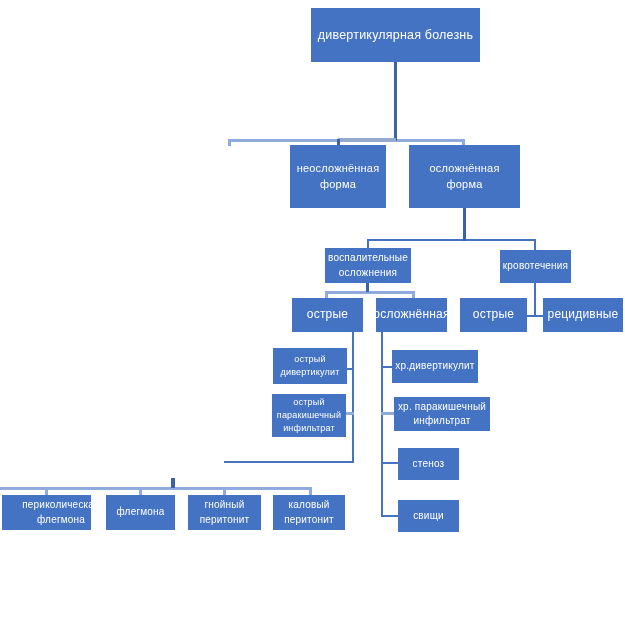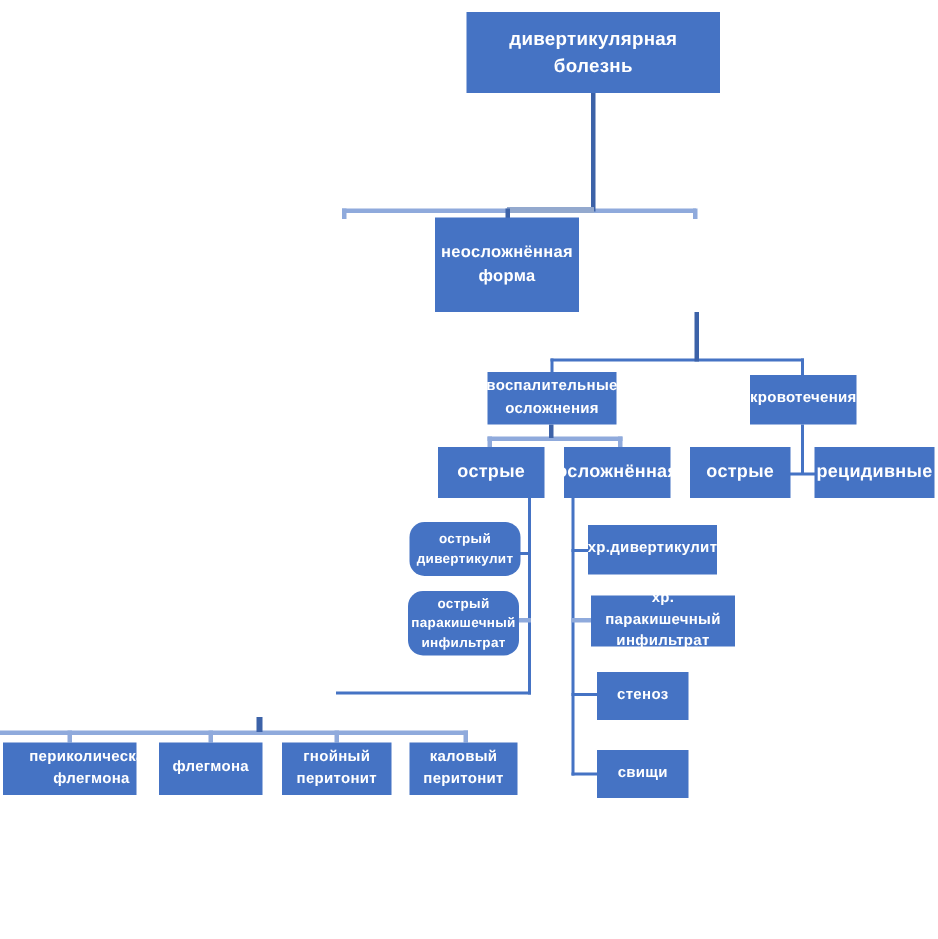--- a/index.html
+++ b/index.html
@@ -21,28 +21,27 @@
     color: #ffffff;
     display: flex;
     align-items: center;
     justify-content: center;
     text-align: center;
     line-height: 1.45;
     box-sizing: border-box;
     padding: 2px 3px;
     letter-spacing: 0.2px;
     z-index: 3;
-    font-weight: bold;
   }
   .n-root   { font-size: 12.5px; }
   .n-lvl2   { font-size: 11px; }
   .n-lvl3   { font-size: 10px; }
   .n-lvl4   { font-size: 12px; }
   .n-leaf   { font-size: 10px; }
-  .n-small  { font-size: 9px; border-radius: 10px; }
+  .n-small  { font-size: 9px; }
 
   .conn {
     position: absolute;
     background: #4573C4;
     z-index: 1;
   }
   .conn-light {
     position: absolute;
     background: #8FAADC;
     z-index: 1;
@@ -97,20 +96,21 @@
   <div class="conn-light" style="left:45px; top:487px; width:3px; height:8px;"></div>
   <div class="conn-light" style="left:139px; top:487px; width:3px; height:8px;"></div>
   <div class="conn-light" style="left:223px; top:487px; width:3px; height:8px;"></div>
   <div class="conn-light" style="left:309px; top:487px; width:3px; height:8px;"></div>
 
   <div class="node n-root" style="left:311px; top:8px; width:169px; height:54px;">дивертикулярная болезнь</div>
 
 
   <div class="node n-lvl2" style="left:290px; top:145px; width:96px; height:63px;">неосложнённая форма</div>
 
+  <div class="node n-lvl2" style="left:409px; top:145px; width:111px; height:63px;">осложнённая форма</div>
 
   <div class="node n-lvl3" style="left:325px; top:248px; width:86px; height:35px;">воспалительные осложнения</div>
 
   <div class="node n-lvl3" style="left:500px; top:250px; width:71px; height:33px;text-align:right;">кровотечения</div>
 
   <div class="node n-lvl4" style="left:292px; top:298px; width:71px; height:34px;">острые</div>
 
   <div class="node n-lvl4" style="left:376px; top:298px; width:71px; height:34px;">осложнённая</div>
 
   <div class="node n-lvl4" style="left:460px; top:298px; width:67px; height:34px;">острые</div>

